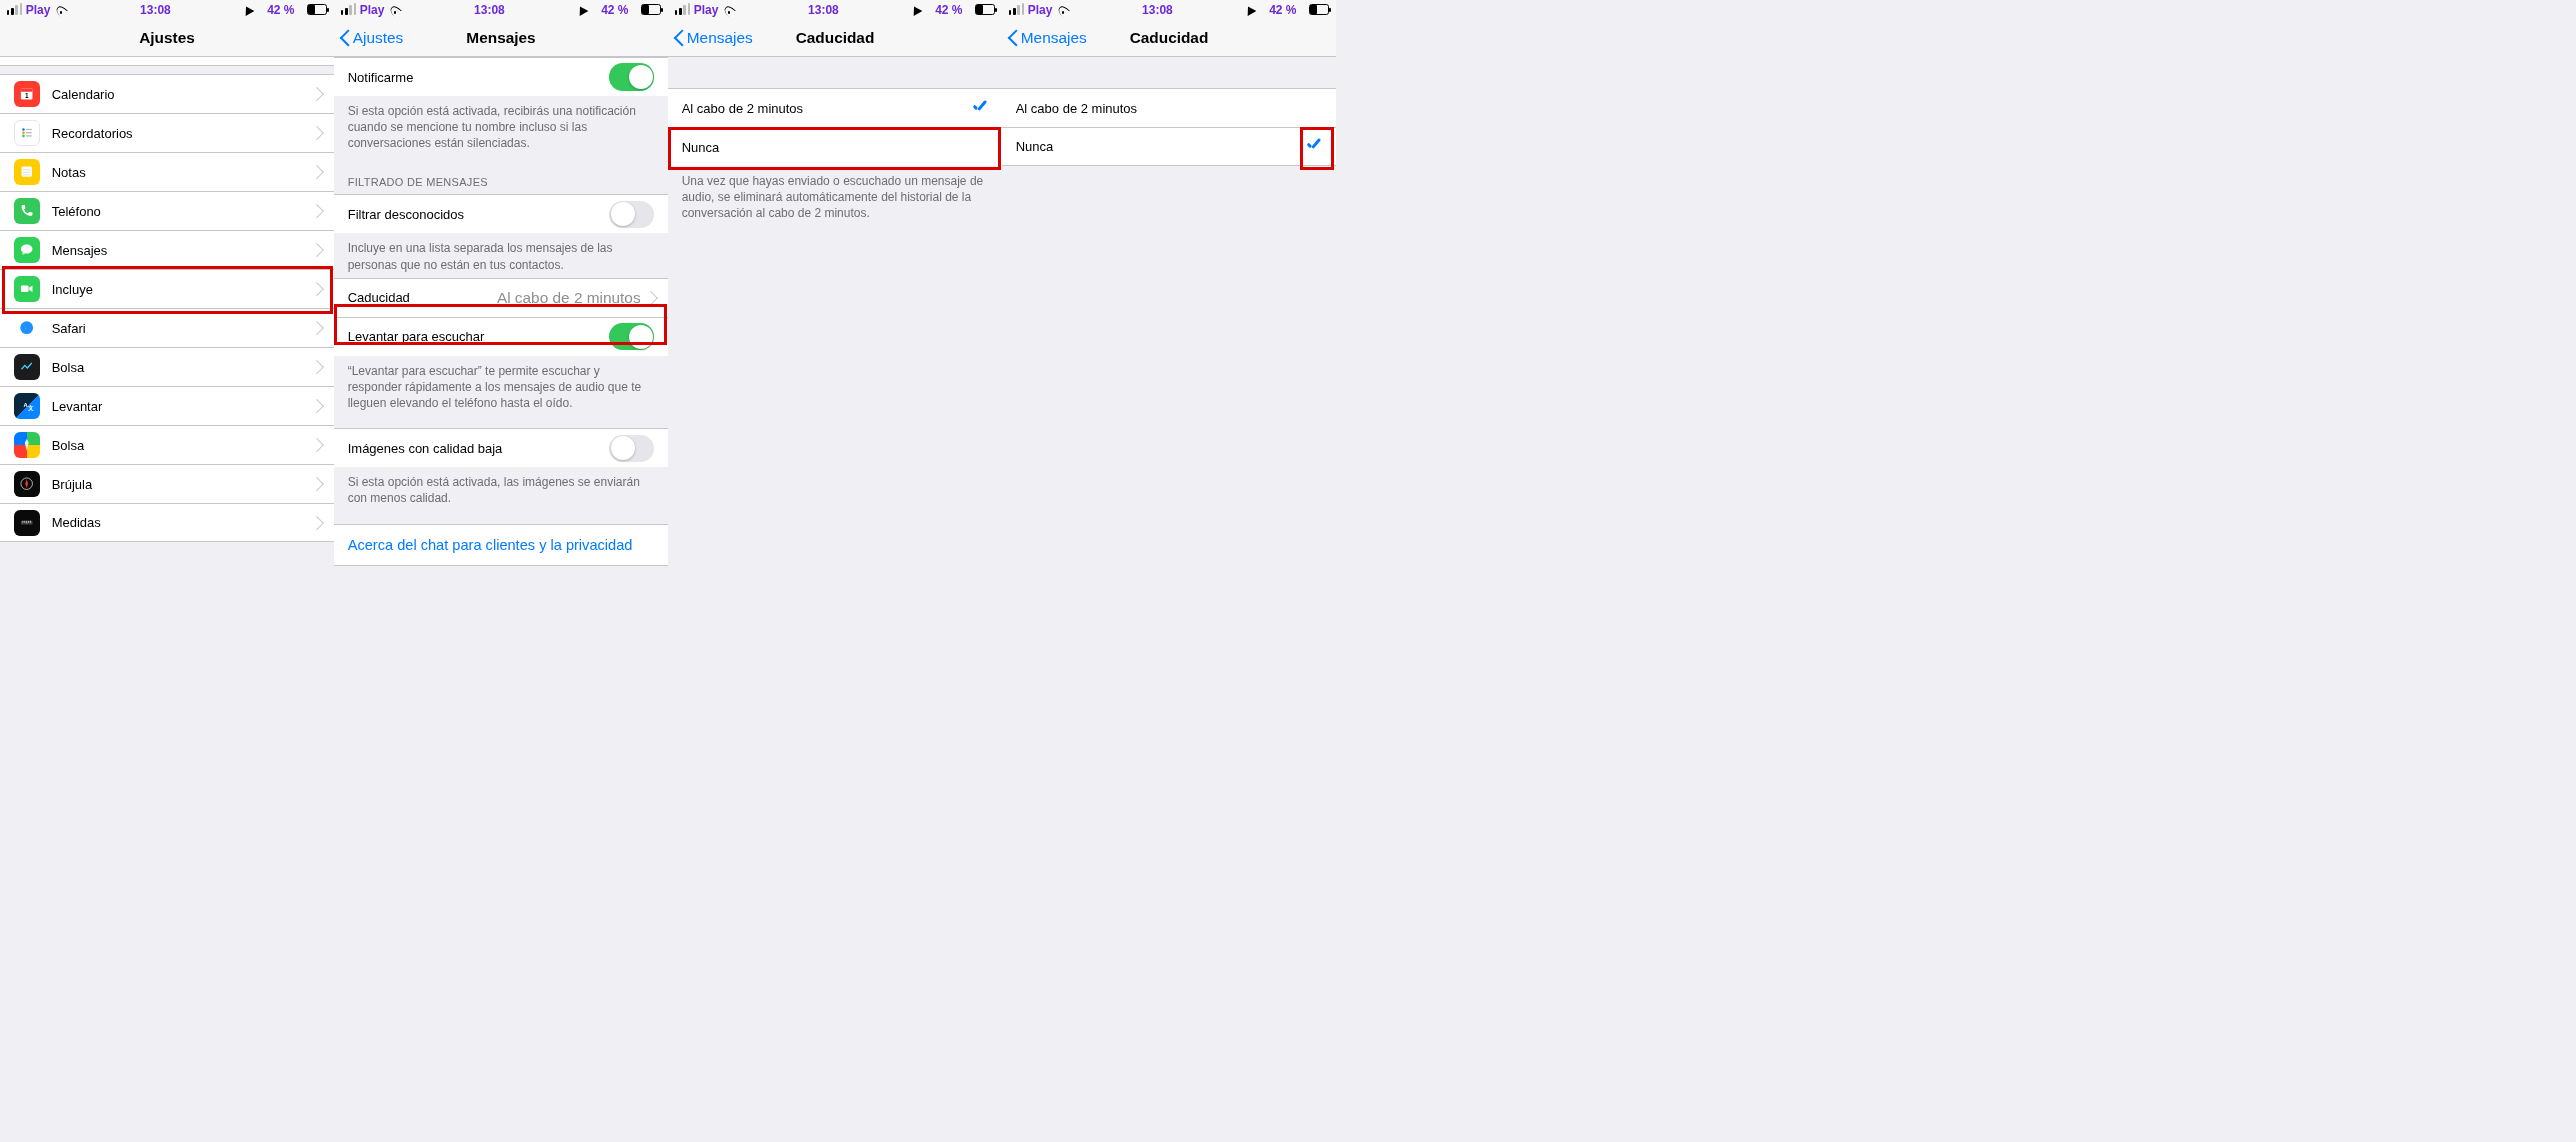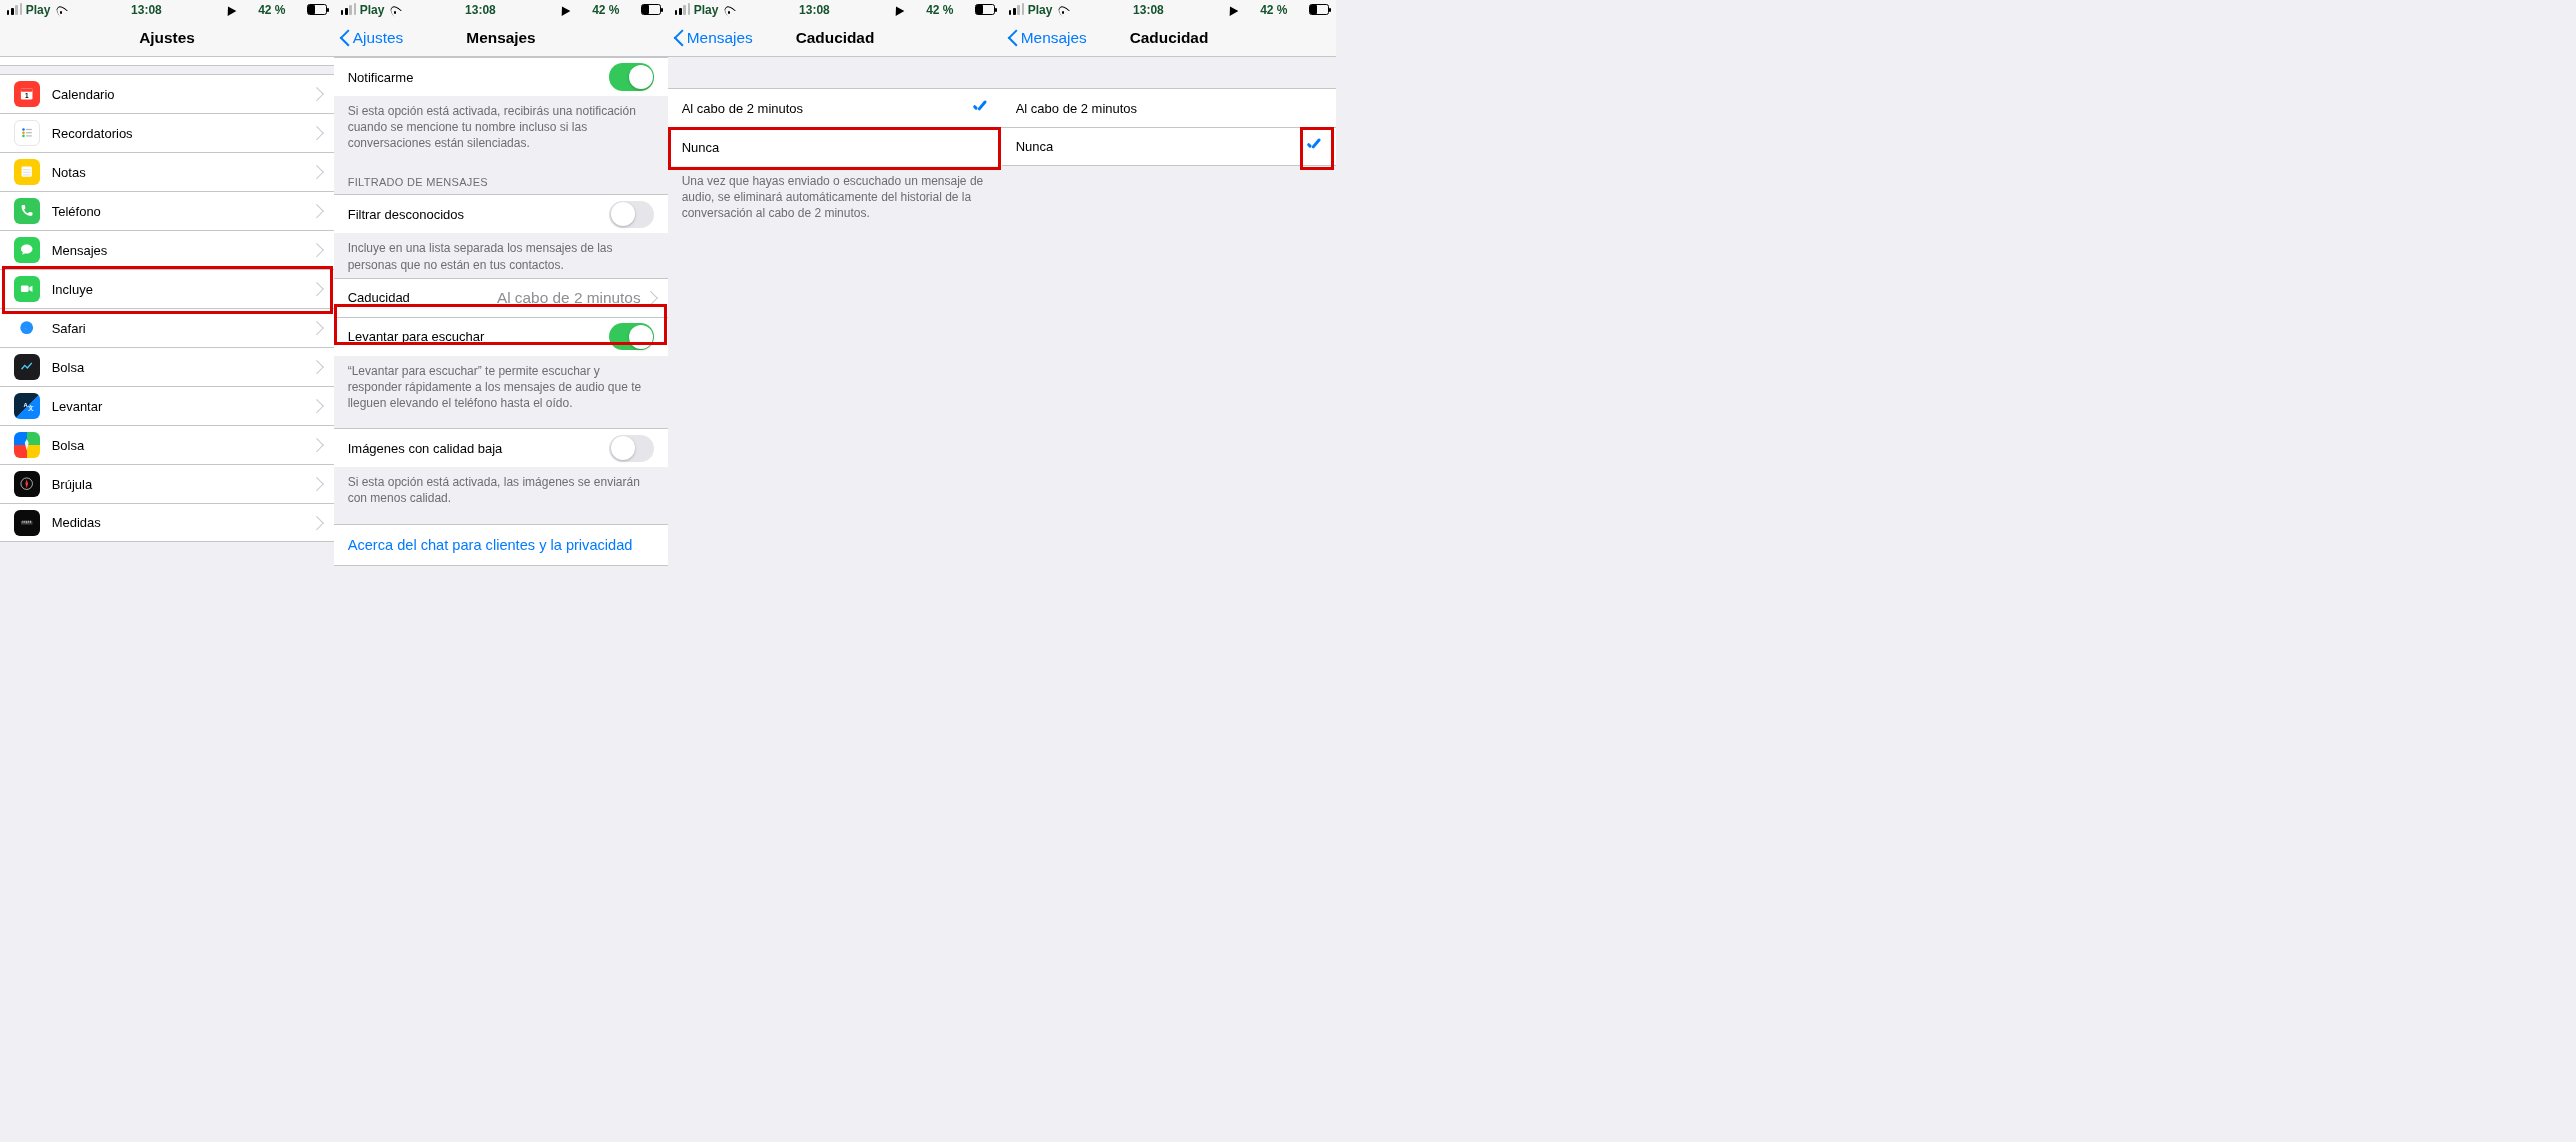--- a/index.html
+++ b/index.html
@@ -27,26 +27,26 @@
 
   
   .statusbar {
     height: 19px;
     padding: 0 6.9px;
     display: flex;
     align-items: center;
     justify-content: space-between;
     font-size: 13px;
     font-weight: 600;
-    color: #14532d;
+    color: #6d28d9;
     background: #f7f7f7;
   }
   .pane-narrow .statusbar { font-size: 12px; }
   .sb-left  { display:flex; align-items:center; gap:3.4px; }
-  .sb-right { display:flex; align-items:center; gap:21px; }
+  .sb-right { display:flex; align-items:center; gap:12px; }
   .sb-center { font-weight: 700; }
   .sb-bars { display:inline-block; width:15.4px; height:10.3px; position:relative; }
   .sb-bars i {
     position:absolute; bottom:0; width:2.6px; background:#000; border-radius:0.9px;
   }
   .sb-bars i:nth-child(1){ left:0; height:4.3px; }
   .sb-bars i:nth-child(2){ left:4.3px; height:6.9px; background:#000;}
   .sb-bars i:nth-child(3){ left:8.6px; height:9.4px; background:#bbb;}
   .sb-bars i:nth-child(4){ left:13px; height:12px; background:#bbb;}
 

